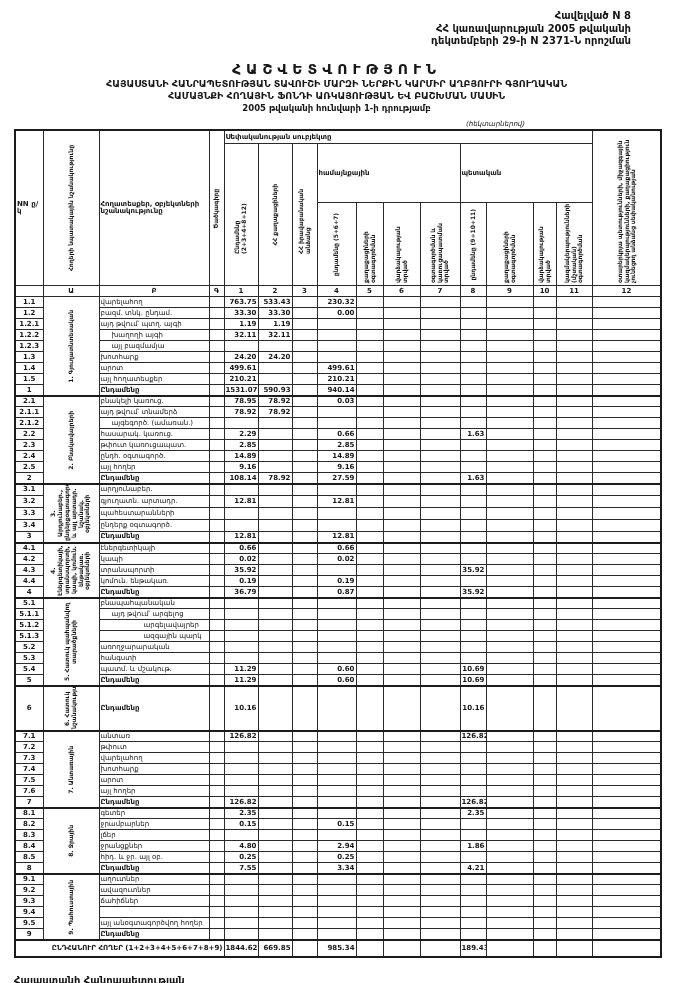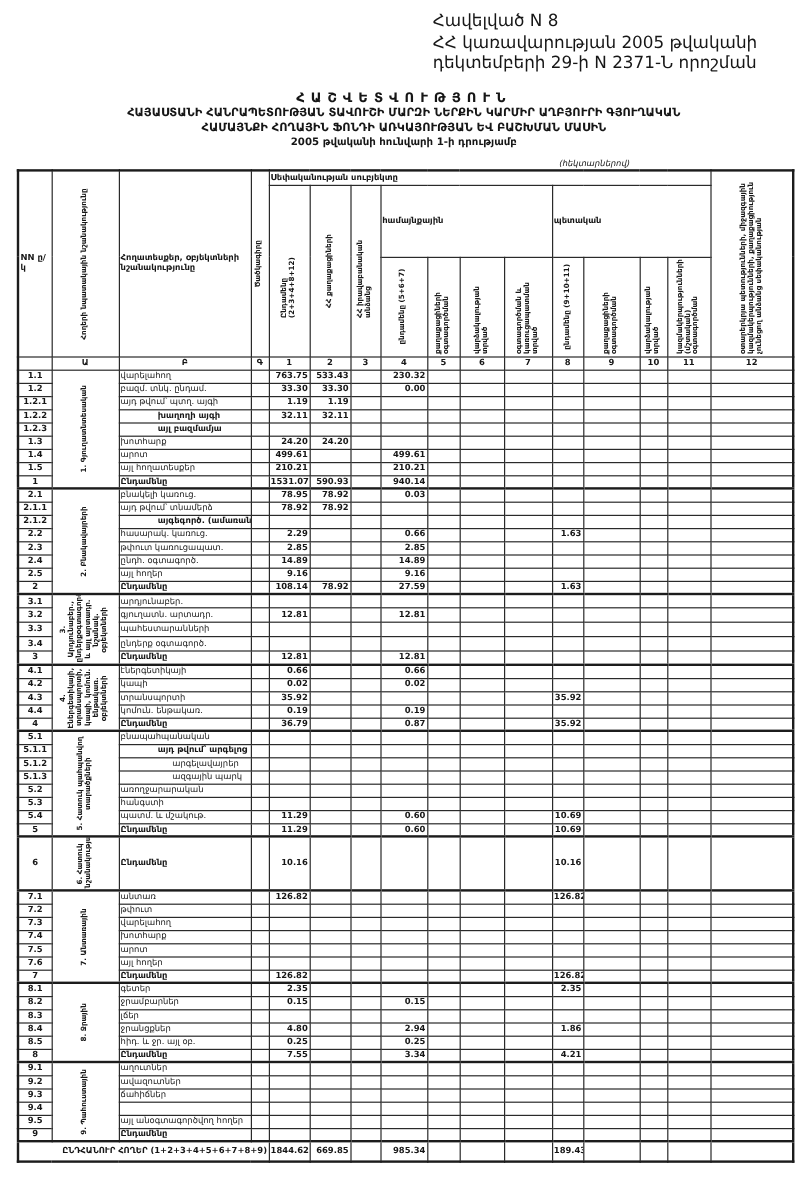--- a/index.html
+++ b/index.html
@@ -6,26 +6,26 @@
   html,body { margin:0; padding:0; background:#ffffff; }
   body {
     width:673px; height:983px; overflow:hidden;
     font-family:"DejaVu Sans", sans-serif;
     color:#161616;
     -webkit-font-smoothing:none;
   }
   .page { width:673px; height:983px; padding:6px 0 0 0; position:relative; }
 
   
-  .appendix { width:fit-content; margin:4px 42px 0 auto; text-align:left;
-    font-size:14px; font-weight:normal; line-height:1.25; }
+  .appendix { width:fit-content; margin:4px 42px 0 auto; text-align:right;
+    font-size:10px; font-weight:bold; line-height:1.25; }
 
   
   .titleblock { text-align:center; margin-top:12px; line-height:1.3; }
-  .t1 { font-size:11px; font-weight:bold; letter-spacing:5px; }
+  .t1 { font-size:14px; font-weight:bold; letter-spacing:5px; }
   .t2, .t3 { font-size:9.5px; font-weight:bold; }
   .t4 { font-size:8.5px; font-weight:bold; margin-top:1px; }
 
   .units-note { text-align:right; padding-right:148px; font-size:7px; font-style:italic; margin:6px 0 1px 0; }
 
   
   table.report { border-collapse:collapse; table-layout:fixed; width:646px; margin-left:14px;
     border:2px solid #1c1c1c; }
   table.report th, table.report td { border:1px solid #2a2a2a; padding:0 1px; overflow:hidden;
     font-size:7px; line-height:1.05; vertical-align:middle; }
@@ -35,21 +35,21 @@
   .rot-row th { height:82px; vertical-align:middle; }
   .vert { writing-mode:vertical-rl; transform:rotate(180deg); margin:2px auto; 
     font-size:6px; font-weight:bold; line-height:1.1; max-height:78px; white-space:normal; }
   .vert.big { max-height:150px; }
   .hleft { font-size:6.5px; }
   .letters td { height:11px; text-align:center; font-weight:bold; font-size:7px; }
 
   tbody td { height:11px; }
   td.nncell { text-align:center; font-size:6.5px; font-weight:bold; }
   td.labcell { text-align:left; font-size:6.5px; padding-left:2px; white-space:nowrap; }
-  td.labcell.ind1 { padding-left:32px;font-weight:bold; }
+  td.labcell.ind1 { padding-left:12px; }
   td.labcell.ind2 { padding-left:44px; }
   td.num { text-align:right; padding-right:3px; font-weight:bold; font-size:7px; white-space:nowrap; }
   tr.total-row td.labcell, tr.total-row td.nncell { font-weight:bold; }
   tr.secstart td { border-top:2px solid #1c1c1c; }
   tr.tall td { height:42px; }
   td.seccell { vertical-align:middle; text-align:center; }
   td.seccell .vsec { writing-mode:vertical-rl; transform:rotate(180deg); margin:1px auto;
     font-size:6px; font-weight:bold; line-height:1.15; white-space:normal; }
   tr.grand td { height:17px; border-top:2px solid #1c1c1c; }
   td.grandlab { text-align:right; font-size:7.5px; font-weight:bold; }

